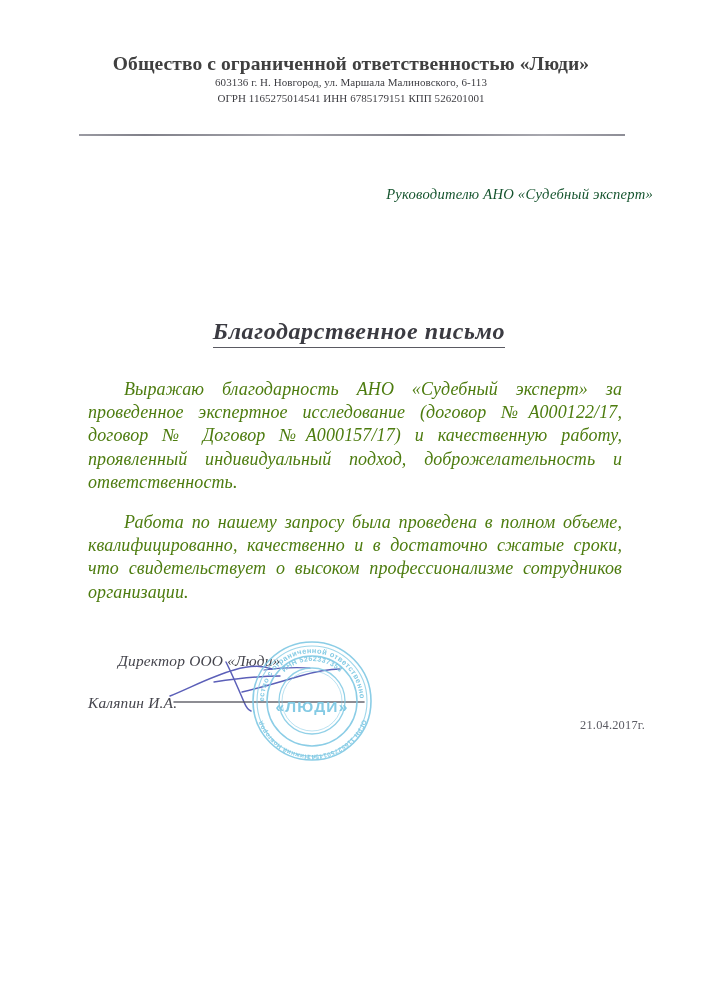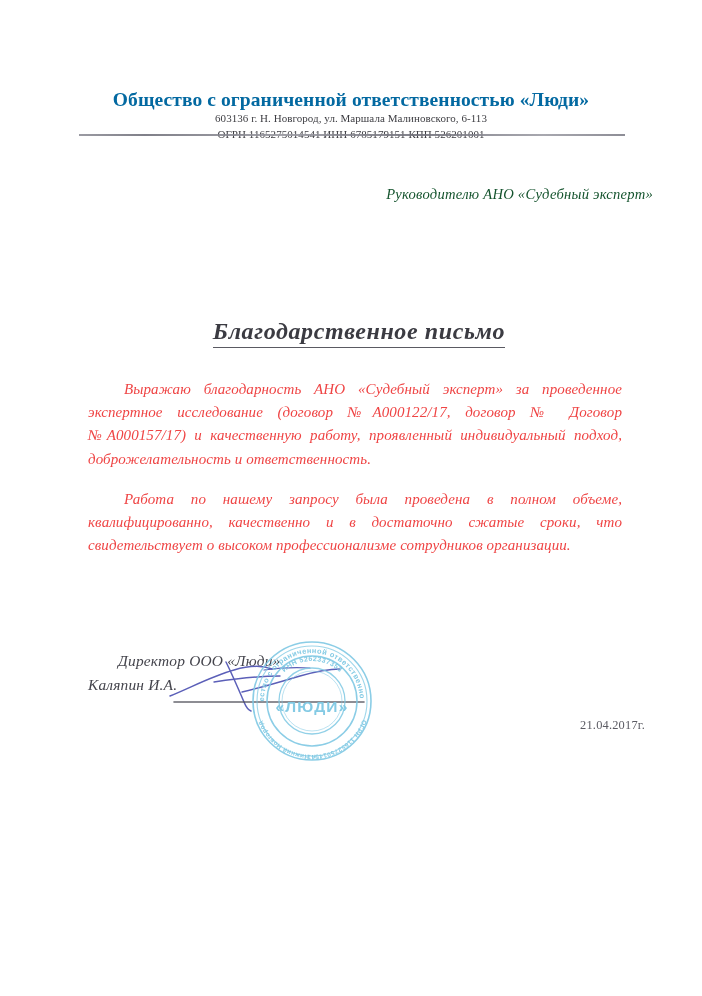--- a/index.html
+++ b/index.html
@@ -23,23 +23,22 @@
     left: 0;
     top: 52px;
     width: 702px;
     text-align: center;
   }
   .lh-company {
     font-family: "Liberation Serif", "DejaVu Serif", serif;
     font-weight: bold;
     font-size: 19.5px;
     letter-spacing: 0.1px;
-    color: #0369a1;
+    color: #404040;
     line-height: 1.18;
-    margin-top: 36px;
   }
   .lh-line {
     font-size: 11px;
     color: #3d3d42;
     line-height: 1.42;
     letter-spacing: 0.05px;
   }
   .lh-rule {
     position: absolute;
     left: 79px;
@@ -86,23 +85,23 @@
   }
 
   
   .body-text {
     position: absolute;
     left: 88px;
     top: 378px;
     width: 534px;
     font-family: "Liberation Serif", "DejaVu Serif", serif;
     font-style: italic;
-    font-size: 15px;
+    font-size: 18px;
     line-height: 23.2px;
-    color: #ef4444;
+    color: #4d7c0f;
     text-align: justify;
     letter-spacing: 0.1px;
   }
   .body-text p {
     margin: 0 0 17px 0;
     text-indent: 36px;
     text-align: justify;
     text-justify: inter-word;
   }
   .body-text p:last-child { margin-bottom: 0; }
@@ -112,21 +111,21 @@
     position: absolute;
     left: 88px;
     top: 652px;
     font-family: "Liberation Serif", "DejaVu Serif", serif;
     font-style: italic;
     font-size: 15.4px;
     color: #44444c;
     letter-spacing: 0.2px;
   }
   .sig-role { line-height: 1.15; margin-left: 30px; }
-  .sig-name { margin-top: 6px; line-height: 1.15; }
+  .sig-name { margin-top: 24px; line-height: 1.15; }
 
   
   .signature {
     position: absolute;
     left: 168px;
     top: 658px;
     width: 215px;
     height: 60px;
     pointer-events: none;
   }

